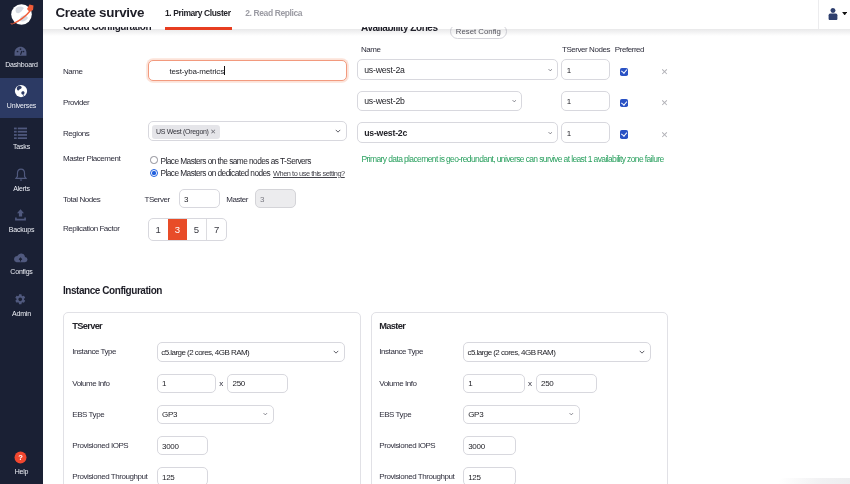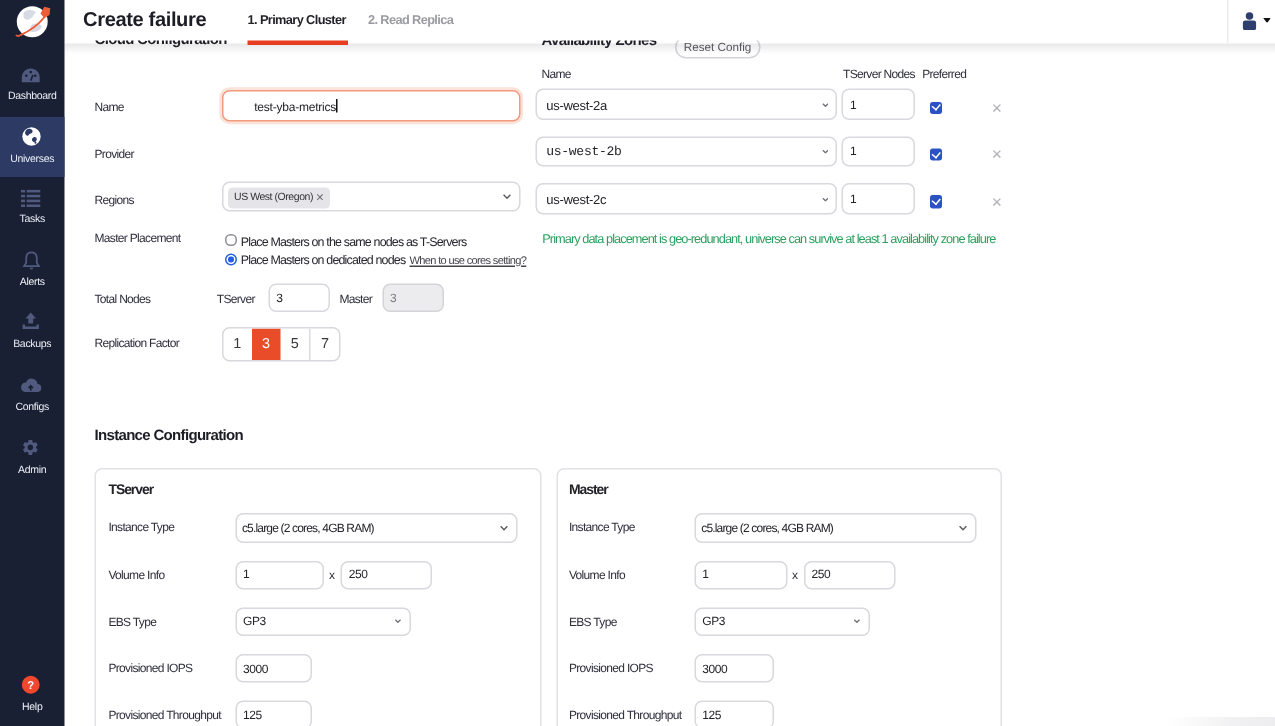--- a/index.html
+++ b/index.html
@@ -74,21 +74,21 @@
     <svg class="chev" width="6" height="4" viewBox="0 0 8 5">
         <path d="M1 1l3 3 3-3" stroke="#5a5a64" stroke-width="1.3" fill="none"></path>
       </svg>
   </div>
 
   <div class="abs" style="left:150.3px;top:156.4px;width:7.4px;height:7.4px;border:1.3px solid #8d8d96;border-radius:50%;background:#fff;z-index:1;"></div>
   <div class="lbl9" style="left:160.5px;top:155.6px;color:#26262e;font-size:8.3px;letter-spacing:-0.55px;">Place Masters on the same nodes as T-Servers</div>
   <div class="abs" style="left:149.9px;top:168.9px;width:8.2px;height:8.2px;border:1.7px solid #2160de;border-radius:50%;background:#fff;z-index:1;"></div>
   <div class="abs" style="left:152.4px;top:171.4px;width:3.2px;height:3.2px;border-radius:50%;background:#2160de;z-index:2;"></div>
   <div class="lbl9" style="left:160.5px;top:168.4px;color:#26262e;font-size:8.3px;letter-spacing:-0.55px;">Place Masters on dedicated nodes</div>
-  <div class="abs" style="left:273px;top:168.8px;font-size:7.4px;letter-spacing:-0.45px;color:#44444c;text-decoration:underline;z-index:1;">When to use cores setting?</div>
+  <div class="abs" style="left:273px;top:168.8px;font-size:7.4px;letter-spacing:-0.45px;color:#44444c;text-decoration:underline;z-index:1;">When to use this setting?</div>
 
   <div class="lbl9" style="left:144.5px;top:194.8px;">TServer</div>
   <div class="inp" style="left:178.6px;top:189.3px;width:41.6px;height:19.2px;">
       <span class="txt">3</span>
     </div>
   <div class="lbl9" style="left:226.3px;top:194.8px;">Master</div>
   <div class="inp" style="left:254.5px;top:189.3px;width:41.6px;height:19.2px;background:#ececee;border-color:#d4d4d8;color:#7a7a82;">
       <span class="txt">3</span>
     </div>
 
@@ -109,33 +109,33 @@
     <svg class="chev" width="4.6" height="3" viewBox="0 0 8 5">
         <path d="M1 1l3 3 3-3" stroke="#70707a" stroke-width="1.5" fill="none"></path>
       </svg>
   </div>
   <div class="inp" style="left:561.2px;top:59.3px;width:49px;height:20.8px;">
       <span class="txt">1</span>
     </div>
   <div class="abs chk" style="left:619.9px;top:67.5px;"></div>
   <div class="abs" style="left:660.8px;top:66.6px;font-size:9px;color:#b0b0b6;z-index:1;">✕</div>
 
-  <div class="inp" style="left:357px;top:90.7px;width:201px;height:20.8px;font-family:Liberation Mono, monospace;">
+  <div class="inp" style="left:357px;top:90.7px;width:165px;height:20.8px;">
     <span class="txt" style="left:6.2px;font-size:8.7px;letter-spacing:-0.2px;">us-west-2b</span>
     <svg class="chev" width="4.6" height="3" viewBox="0 0 8 5">
         <path d="M1 1l3 3 3-3" stroke="#70707a" stroke-width="1.5" fill="none"></path>
       </svg>
   </div>
   <div class="inp" style="left:561.2px;top:90.7px;width:49px;height:20.8px;">
       <span class="txt">1</span>
     </div>
   <div class="abs chk" style="left:619.9px;top:98.9px;"></div>
   <div class="abs" style="left:660.8px;top:98px;font-size:9px;color:#b0b0b6;z-index:1;">✕</div>
 
-  <div class="inp" style="left:357px;top:122.2px;width:201px;height:20.8px;">
+  <div class="inp" style="left:357px;top:122.2px;width:201px;height:20.8px;font-weight:bold;">
     <span class="txt" style="left:6.2px;font-size:8.7px;letter-spacing:-0.2px;">us-west-2c</span>
     <svg class="chev" width="4.6" height="3" viewBox="0 0 8 5">
         <path d="M1 1l3 3 3-3" stroke="#70707a" stroke-width="1.5" fill="none"></path>
       </svg>
   </div>
   <div class="inp" style="left:561.2px;top:122.2px;width:49px;height:20.8px;">
       <span class="txt">1</span>
     </div>
   <div class="abs chk" style="left:619.9px;top:130.4px;"></div>
   <div class="abs" style="left:660.8px;top:129.5px;font-size:9px;color:#b0b0b6;z-index:1;">✕</div>
@@ -213,21 +213,21 @@
       <span class="txt">125</span>
     </div>
 
   <div class="abs" style="left:778px;top:477.5px;width:72px;height:6.5px;z-index:3;
        background:linear-gradient(to right, rgba(120,120,135,0) 0%, rgba(120,120,135,0.10) 60%, rgba(120,120,135,0.13) 100%);
        border-top-left-radius:6px;"></div>
 </div>
 
 <div id="shadow"></div>
 <div id="header">
-  <div id="title">Create failure</div>
+  <div id="title">Create survive</div>
   <div class="tab1">1. Primary Cluster</div>
   <div class="tab2">2. Read Replica</div>
   <div id="hsep"></div>
 
   <svg style="position:absolute;left:785px;top:7.6px;" width="10" height="12.4" viewBox="0 0 10 12.4">
     <circle cx="5" cy="2.6" r="2.5" fill="#2e3f6e"></circle>
     <rect x="0.6" y="5.6" width="8.8" height="6.6" rx="1.6" fill="#2e3f6e"></rect>
   </svg>
   <svg style="position:absolute;left:798.6px;top:11.8px;" width="5.4" height="3.4" viewBox="0 0 6 4">
     <path d="M0 0h6L3 4z" fill="#111"></path>

